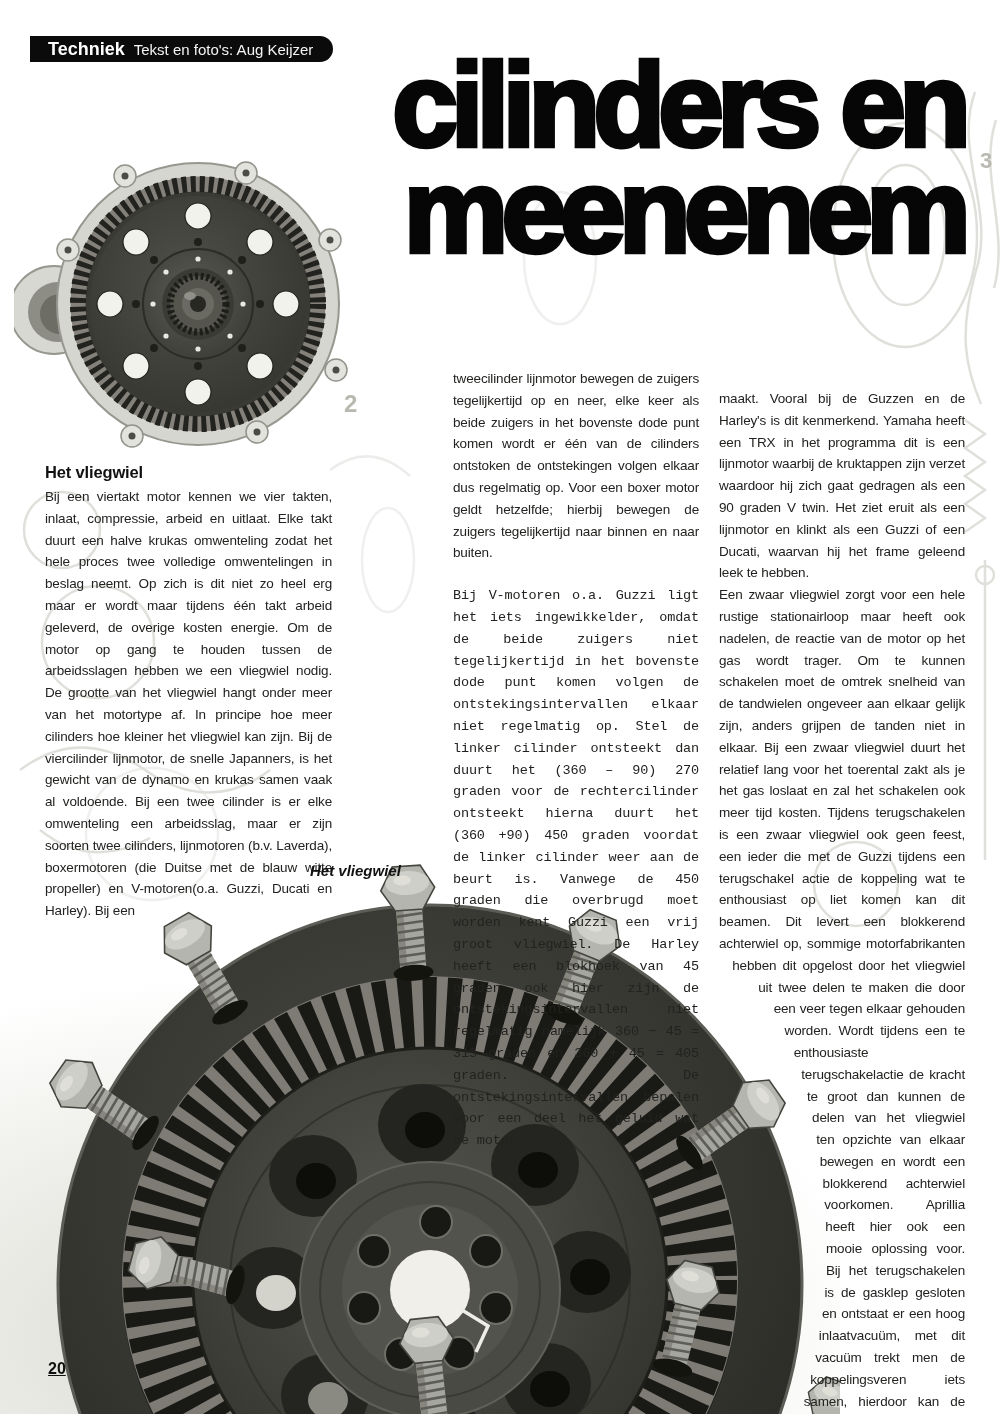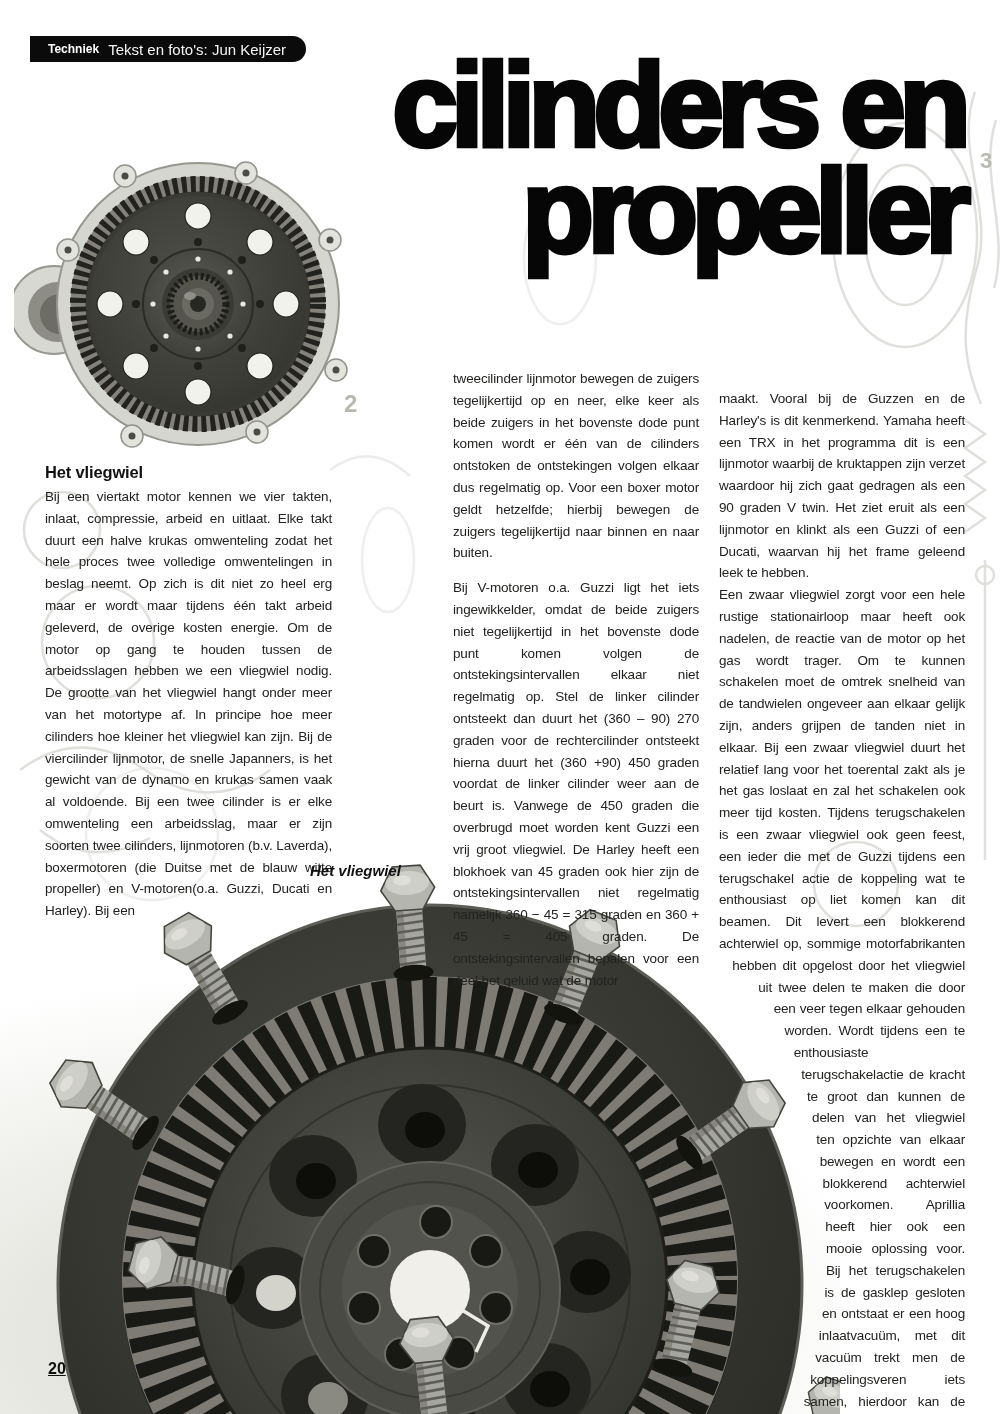--- a/index.html
+++ b/index.html
@@ -15,21 +15,21 @@
   
   .bg-sketch{position:absolute;left:0;top:0;z-index:0;}
 
   
   .header-bar{
     position:absolute;left:30px;top:36px;height:26px;z-index:3;
     background:#0b0b0b;border-radius:0 13px 13px 0;
     display:flex;align-items:center;gap:9px;
     padding:0 20px 0 18px;white-space:nowrap;
   }
-  .header-bar .section{color:#ffffff;font-weight:bold;font-size:12px;}
+  .header-bar .section{color:#ffffff;font-weight:bold;font-size:18px;}
   .header-bar .credit{color:#f4f4f4;font-size:15px;}
 
   
   .title{
     position:absolute;right:36px;top:52px;z-index:2;
     text-align:right;color:#060606;font-weight:bold;
     font-size:118px;line-height:106px;letter-spacing:-7px;
     -webkit-text-stroke:4.5px #060606;
     white-space:nowrap;
   }
@@ -37,21 +37,21 @@
   .photo1{position:absolute;left:14px;top:158px;z-index:1;}
   .photo2{position:absolute;left:0px;top:858px;z-index:1;}
 
   .col{
     position:absolute;z-index:2;
     font-size:13.5px;line-height:21.8px;
     letter-spacing:-0.15px;
     text-align:justify;color:#222220;
   }
   .col p{margin:0;}
-  .col p.gap{margin-top:13px;}
+  .col p.gap{margin-top:21px;font-family:Liberation Mono, monospace;}
   .col1{left:45px;top:460px;width:287px;}
   .col1 h3{margin:0 0 2px 0;font-size:16.5px;line-height:24px;color:#111;}
   .col2{left:453px;top:368px;width:246px;}
   .col3{left:712px;top:388px;width:253px;}
   .flywheel-float{
     float:left;width:120px;height:1040px;
     shape-outside:polygon(0 0, 2px 0, 2px 585px, 32px 600px, 55px 630px, 70px 660px,
       82px 690px, 90px 720px, 97px 750px, 102px 780px, 106px 810px, 108px 840px,
       109px 870px, 107px 900px, 103px 930px, 98px 960px, 91px 990px, 82px 1015px,
       70px 1040px, 0 1040px);
@@ -91,26 +91,26 @@
       <circle cx="152" cy="834" r="66" opacity="0.5"></circle>
     </g>
     <g fill="#b9b9b0" font-family="Liberation Sans, sans-serif" font-weight="bold">
       <text x="344" y="412" font-size="24">2</text>
       <text x="980" y="168" font-size="22">3</text>
     </g>
   </svg>
 
   <div class="header-bar">
     <span class="section">Techniek</span>
-    <span class="credit">Tekst en foto's: Jun Keijzer</span>
+    <span class="credit">Tekst en foto's: Aug Keijzer</span>
   </div>
 
   <div class="title">
     <div>cilinders en</div>
-    <div>propeller</div>
+    <div>meenenem</div>
   </div>
 
   <div class="photo1">
     <svg width="345" height="292" viewBox="0 0 345 292">
       <defs>
         <radialGradient id="p1face" cx="45%" cy="40%" r="70%">
           <stop offset="0%" stop-color="#50504a"></stop>
           <stop offset="100%" stop-color="#34342f"></stop>
         </radialGradient>
         <radialGradient id="p1hub" cx="45%" cy="42%" r="65%">

